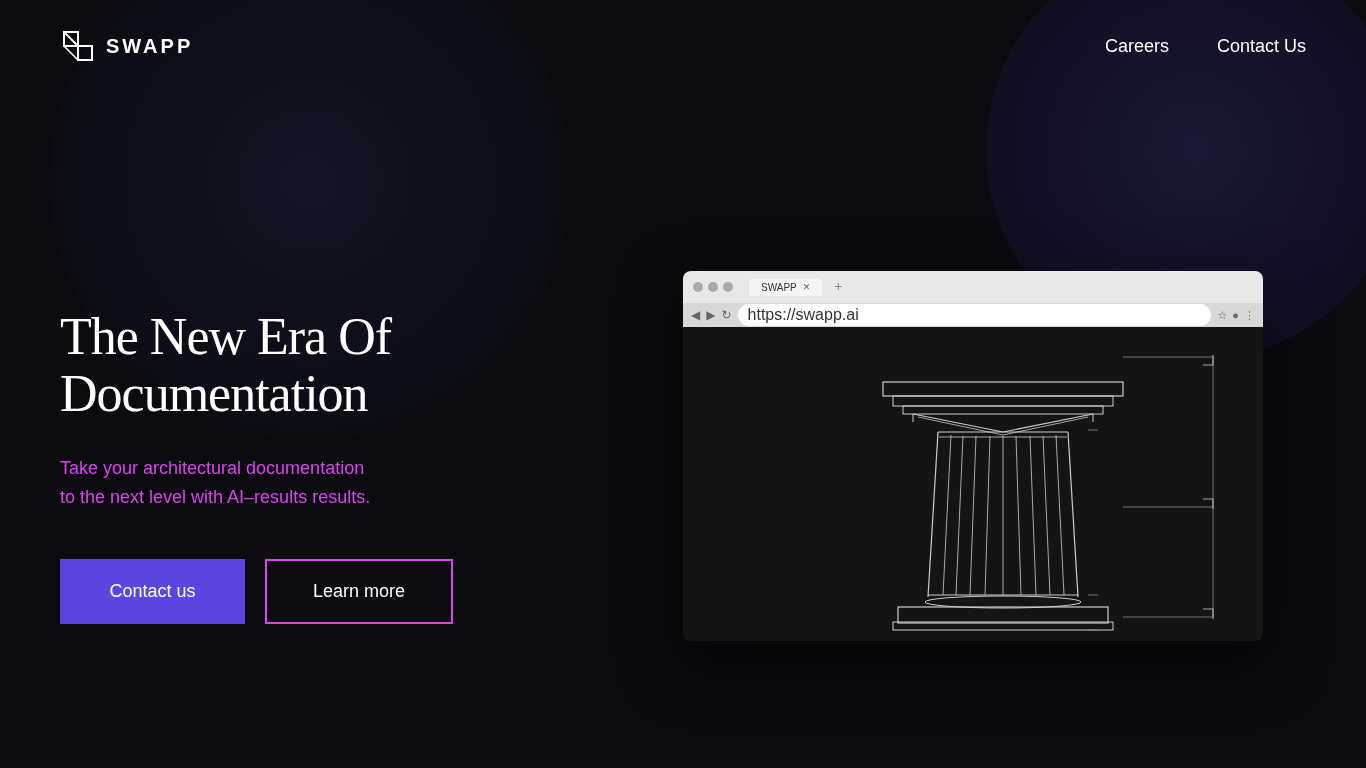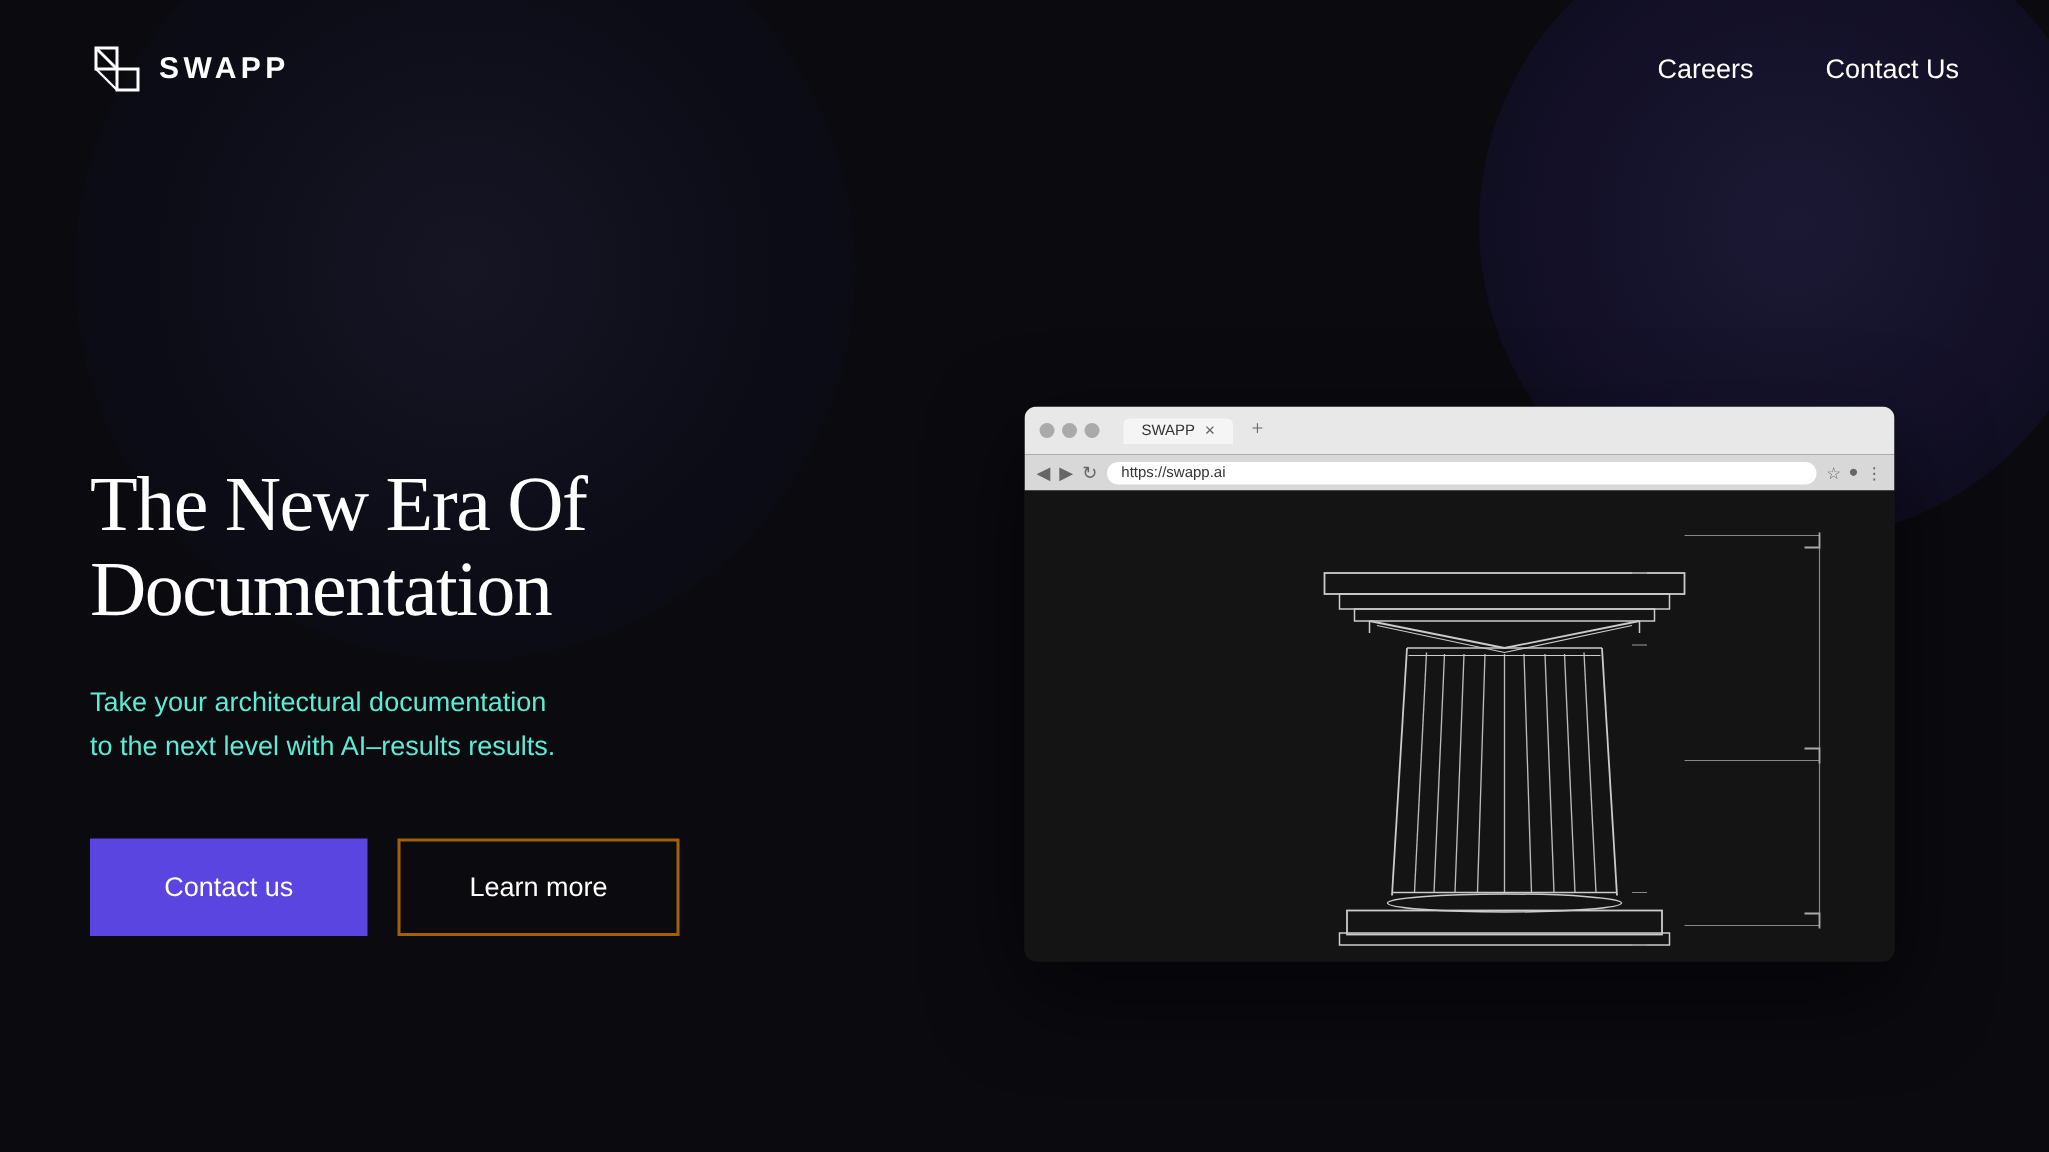--- a/index.html
+++ b/index.html
@@ -106,21 +106,21 @@
       line-height: 1.1;
       color: #ffffff;
       margin-bottom: 32px;
       letter-spacing: -1px;
     }
 
     .hero-description {
       font-family: Arial, sans-serif;
       font-size: 18px;
       line-height: 1.6;
-      color: #5eead4;
+      color: #d946ef;
       margin-bottom: 48px;
       max-width: 420px;
     }
 
     .button-group {
       display: flex;
       gap: 20px;
       align-items: center;
     }
 
@@ -133,21 +133,21 @@
       font-size: 18px;
       font-weight: 500;
       cursor: pointer;
       min-width: 185px;
       text-align: center;
     }
 
     .btn-learn {
       background-color: transparent;
       color: #ffffff;
-      border: 2px solid #a16207;
+      border: 2px solid #d946ef;
       padding: 20px 46px;
       font-family: Arial, sans-serif;
       font-size: 18px;
       font-weight: 400;
       cursor: pointer;
       min-width: 185px;
       text-align: left;
     }
 
     
@@ -227,21 +227,21 @@
       font-size: 12px;
       color: #666;
       cursor: pointer;
     }
 
     .browser-addressbar {
       background-color: #ffffff;
       border-radius: 12px;
       flex: 1;
       padding: 2px 10px;
-      font-size: 10px;
+      font-size: 16px;
       font-family: Arial, sans-serif;
       color: #333;
       display: flex;
       align-items: center;
     }
 
     .browser-actions {
       display: flex;
       gap: 5px;
       align-items: center;

